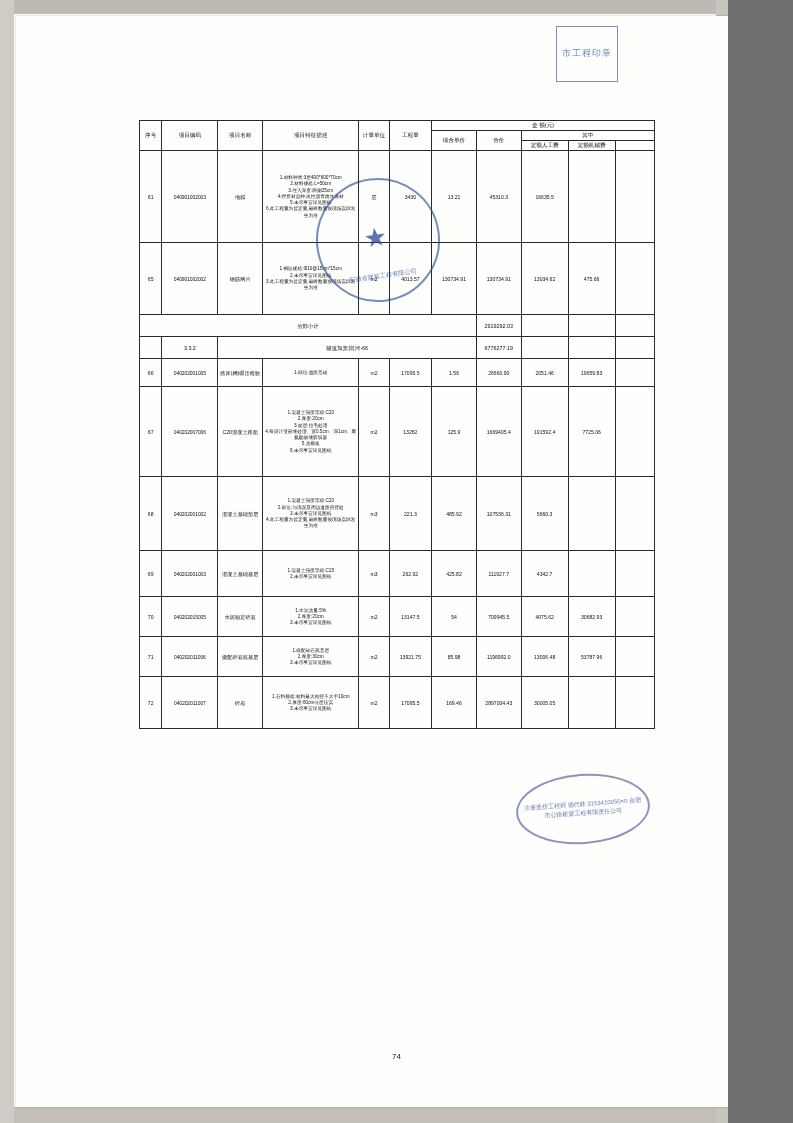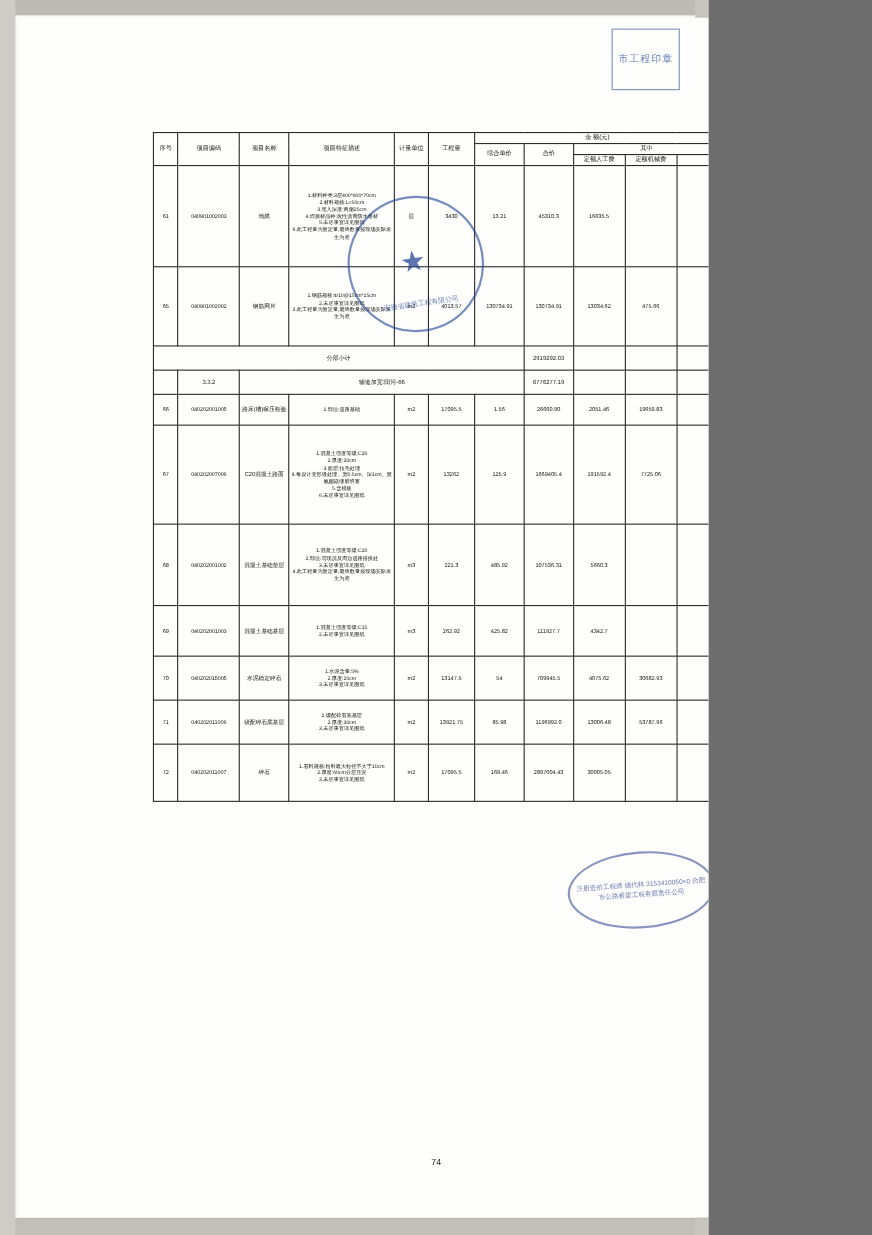--- a/index.html
+++ b/index.html
@@ -2,21 +2,21 @@
 <html><head>
 <meta charset="utf-8">
 <style>
   html, body {
     margin: 0;
     padding: 0;
     background: #6e6e6e;
   }
   .page {
     position: relative;
-    width: 644px;
+    width: 728px;
     height: 1123px;
     background: #fdfdfb;
     overflow: hidden;
     font-family: "Liberation Sans", sans-serif;
     color: #1a1a1a;
   }
   
   .scan-edge-top, .scan-edge-bottom, .scan-edge-left, .scan-edge-right {
     position: absolute;
     background: #e9e7e2;

